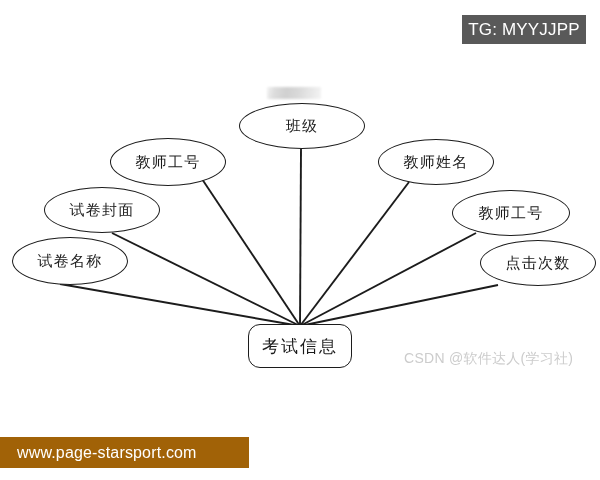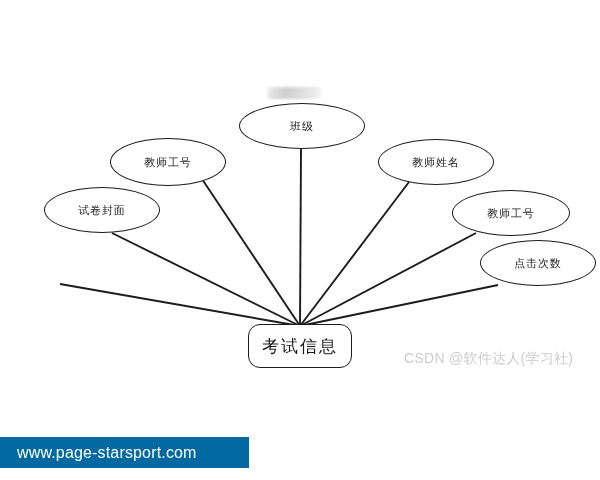--- a/index.html
+++ b/index.html
@@ -33,21 +33,21 @@
     box-sizing: border-box;
     background: #ffffff;
     border: 1.6px solid #1c1c1c;
     color: #1a1a1a;
     letter-spacing: 0.08em;
     z-index: 3;
     white-space: nowrap;
   }
   .node.attribute {
     border-radius: 50%;
-    font-size: 11px;
+    font-size: 15px;
   }
   .node.entity {
     border-radius: 12px;
     font-size: 17px;
     border-width: 1.8px;
     letter-spacing: 0.12em;
     text-align: center;
   }
   .redaction {
     position: absolute;
@@ -106,31 +106,35 @@
     </svg>
 
   <div class="node entity" id="entity-node" style="left: 248px; top: 324px; width: 104px; height: 44px;">
     <span>考试信息</span>
   </div>
 
   <div class="redaction" id="redaction-box" style="left: 267px; top: 87px; width: 54px; height: 12px;"></div>
 
   <div class="watermark" id="watermark" style="left: 404px; top: 350px; color: rgb(204, 204, 204);">CSDN @软件达人(学习社)</div>
 
+  <div class="banner" id="tg-badge" style="left: 462px; top: 15px; width: 124px; height: 29px; background: rgb(89, 89, 89); color: rgb(255, 255, 255);">TG: MYYJJPP</div>
 
-  <div class="banner" id="site-banner" style="left: 0px; top: 437px; width: 232px; height: 31px; background: #0369a1; color: rgb(255, 255, 255);">www.page-starsport.com</div>
+  <div class="banner" id="site-banner" style="left: 0px; top: 437px; width: 232px; height: 31px; background: #a16207; color: rgb(255, 255, 255);">www.page-starsport.com</div>
 
 <div class="node attribute" style="left: 239px; top: 103px; width: 126px; height: 46px;">
       <span>班级</span>
     </div>
     <div class="node attribute" style="left: 110px; top: 138px; width: 116px; height: 48px;">
       <span>教师工号</span>
     </div>
     <div class="node attribute" style="left: 44px; top: 187px; width: 116px; height: 46px;">
       <span>试卷封面</span>
+    </div>
+    <div class="node attribute" style="left: 12px; top: 237px; width: 116px; height: 48px;">
+      <span>试卷名称</span>
     </div>
     <div class="node attribute" style="left: 378px; top: 139px; width: 116px; height: 46px;">
       <span>教师姓名</span>
     </div>
     <div class="node attribute" style="left: 452px; top: 190px; width: 118px; height: 46px;">
       <span>教师工号</span>
     </div>
     <div class="node attribute" style="left: 480px; top: 240px; width: 116px; height: 46px; font-family: Liberation Mono, monospace;">
       <span>点击次数</span>
     </div>

